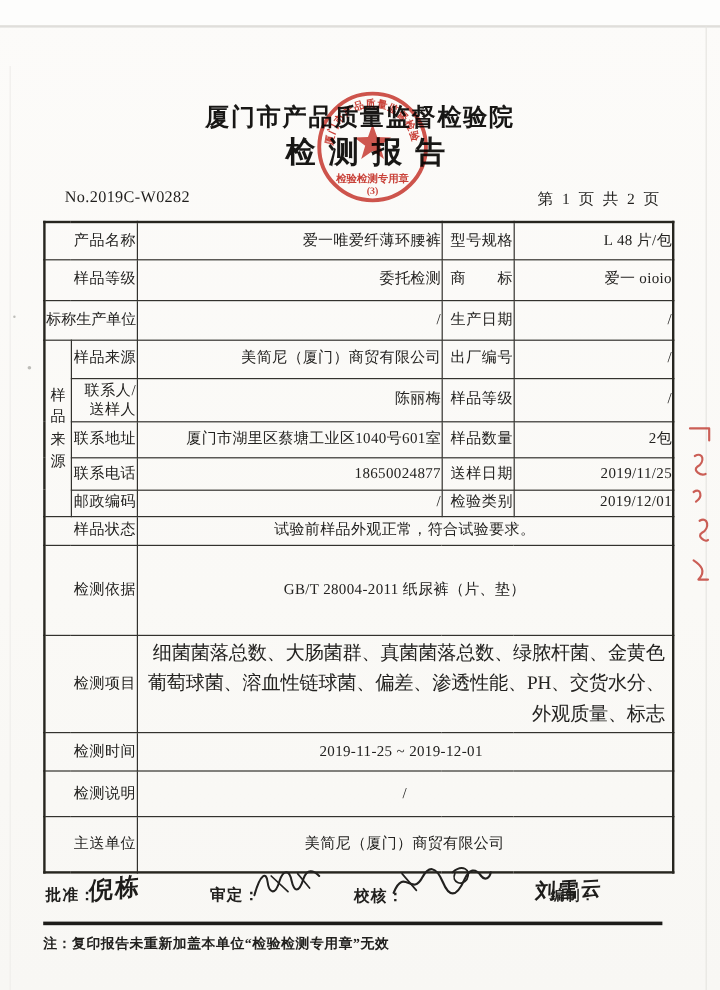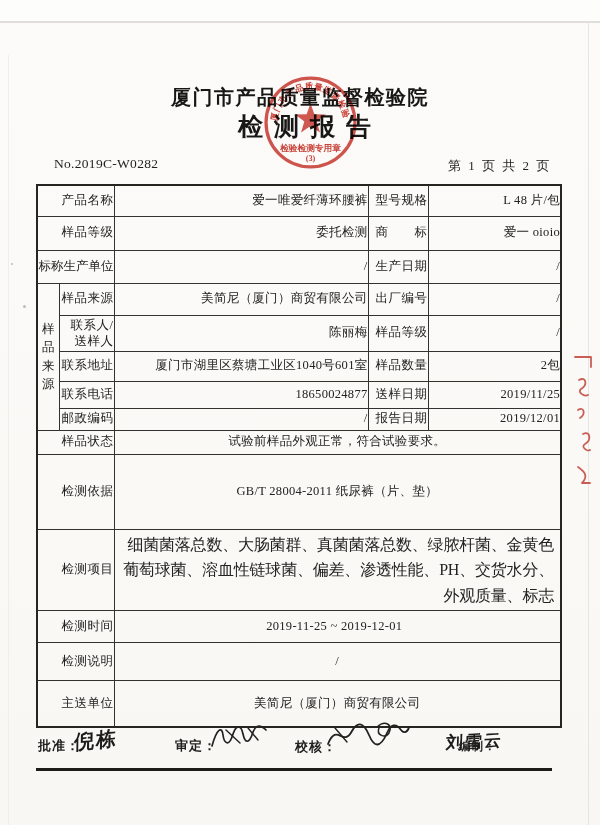--- a/index.html
+++ b/index.html
@@ -145,21 +145,21 @@
       </tr>
       <tr class="r7">
         <td class="lbl">联系电话</td>
         <td class="val">18650024877</td>
         <td class="lbl">送样日期</td>
         <td class="val">2019/11/25</td>
       </tr>
       <tr class="r8">
         <td class="lbl">邮政编码</td>
         <td class="val">/</td>
-        <td class="lbl">报告日期</td>
+        <td class="lbl">检验类别</td>
         <td class="val">2019/12/01</td>
       </tr>
       <tr class="r9">
         <td colspan="2" class="lbl">样品状态</td>
         <td colspan="3" class="val lft">试验前样品外观正常，符合试验要求。</td>
       </tr>
       <tr class="r10">
         <td colspan="2" class="lbl">检测依据</td>
         <td colspan="3" class="val lft">GB/T 28004-2011 纸尿裤（片、垫）</td>
       </tr>
@@ -195,20 +195,21 @@
   <svg class="sig-svg" style="left:325px;top:718px;" width="86" height="34" viewBox="0 0 86 34">
     <path d="M3 26 C12 4, 18 30, 27 13 C32 4, 38 3, 44 17 C49 29, 55 31, 62 15 C66 6, 71 5, 76 12 C79 16, 83 14, 84 9" fill="none" stroke="#22211f" stroke-width="1.8" stroke-linecap="round"></path>
     <path d="M52 9 C60 2, 68 6, 64 15 C60 21, 51 17, 54 10" fill="none" stroke="#22211f" stroke-width="1.5" stroke-linecap="round"></path>
     <path d="M10 10 L22 24" fill="none" stroke="#22211f" stroke-width="1.4" stroke-linecap="round"></path>
   </svg>
 
   <div class="sig-label" style="left:413px;top:739px;font-size:11.5px;padding-left:46px;">编制：</div>
   <div class="handsig" style="left:446px;top:730px;font-size:17px;transform:rotate(-3deg) skewX(-5deg);">刘雪云</div>
 
   <div class="rule-bottom"></div>
+  <div class="footer-note">注：复印报告未重新加盖本单位“检验检测专用章”无效</div>
 
   <svg class="margin-red" width="28" height="135" viewBox="0 0 28 135">
     <g fill="none" stroke="#c2433a" stroke-width="1.8" stroke-linecap="round" opacity=".85">
       <path d="M5 5 H21 M21 5 V15"></path>
       <path d="M9 28 C16 24,18 33,11 37 C7 40,14 45,18 43"></path>
       <path d="M8 58 C14 54,16 62,10 66"></path>
       <path d="M13 82 C20 78,22 88,15 92 C10 95,18 100,20 98"></path>
       <path d="M8 115 C14 119,19 124,12 131 M12 131 H20"></path>
     </g>
   </svg>

